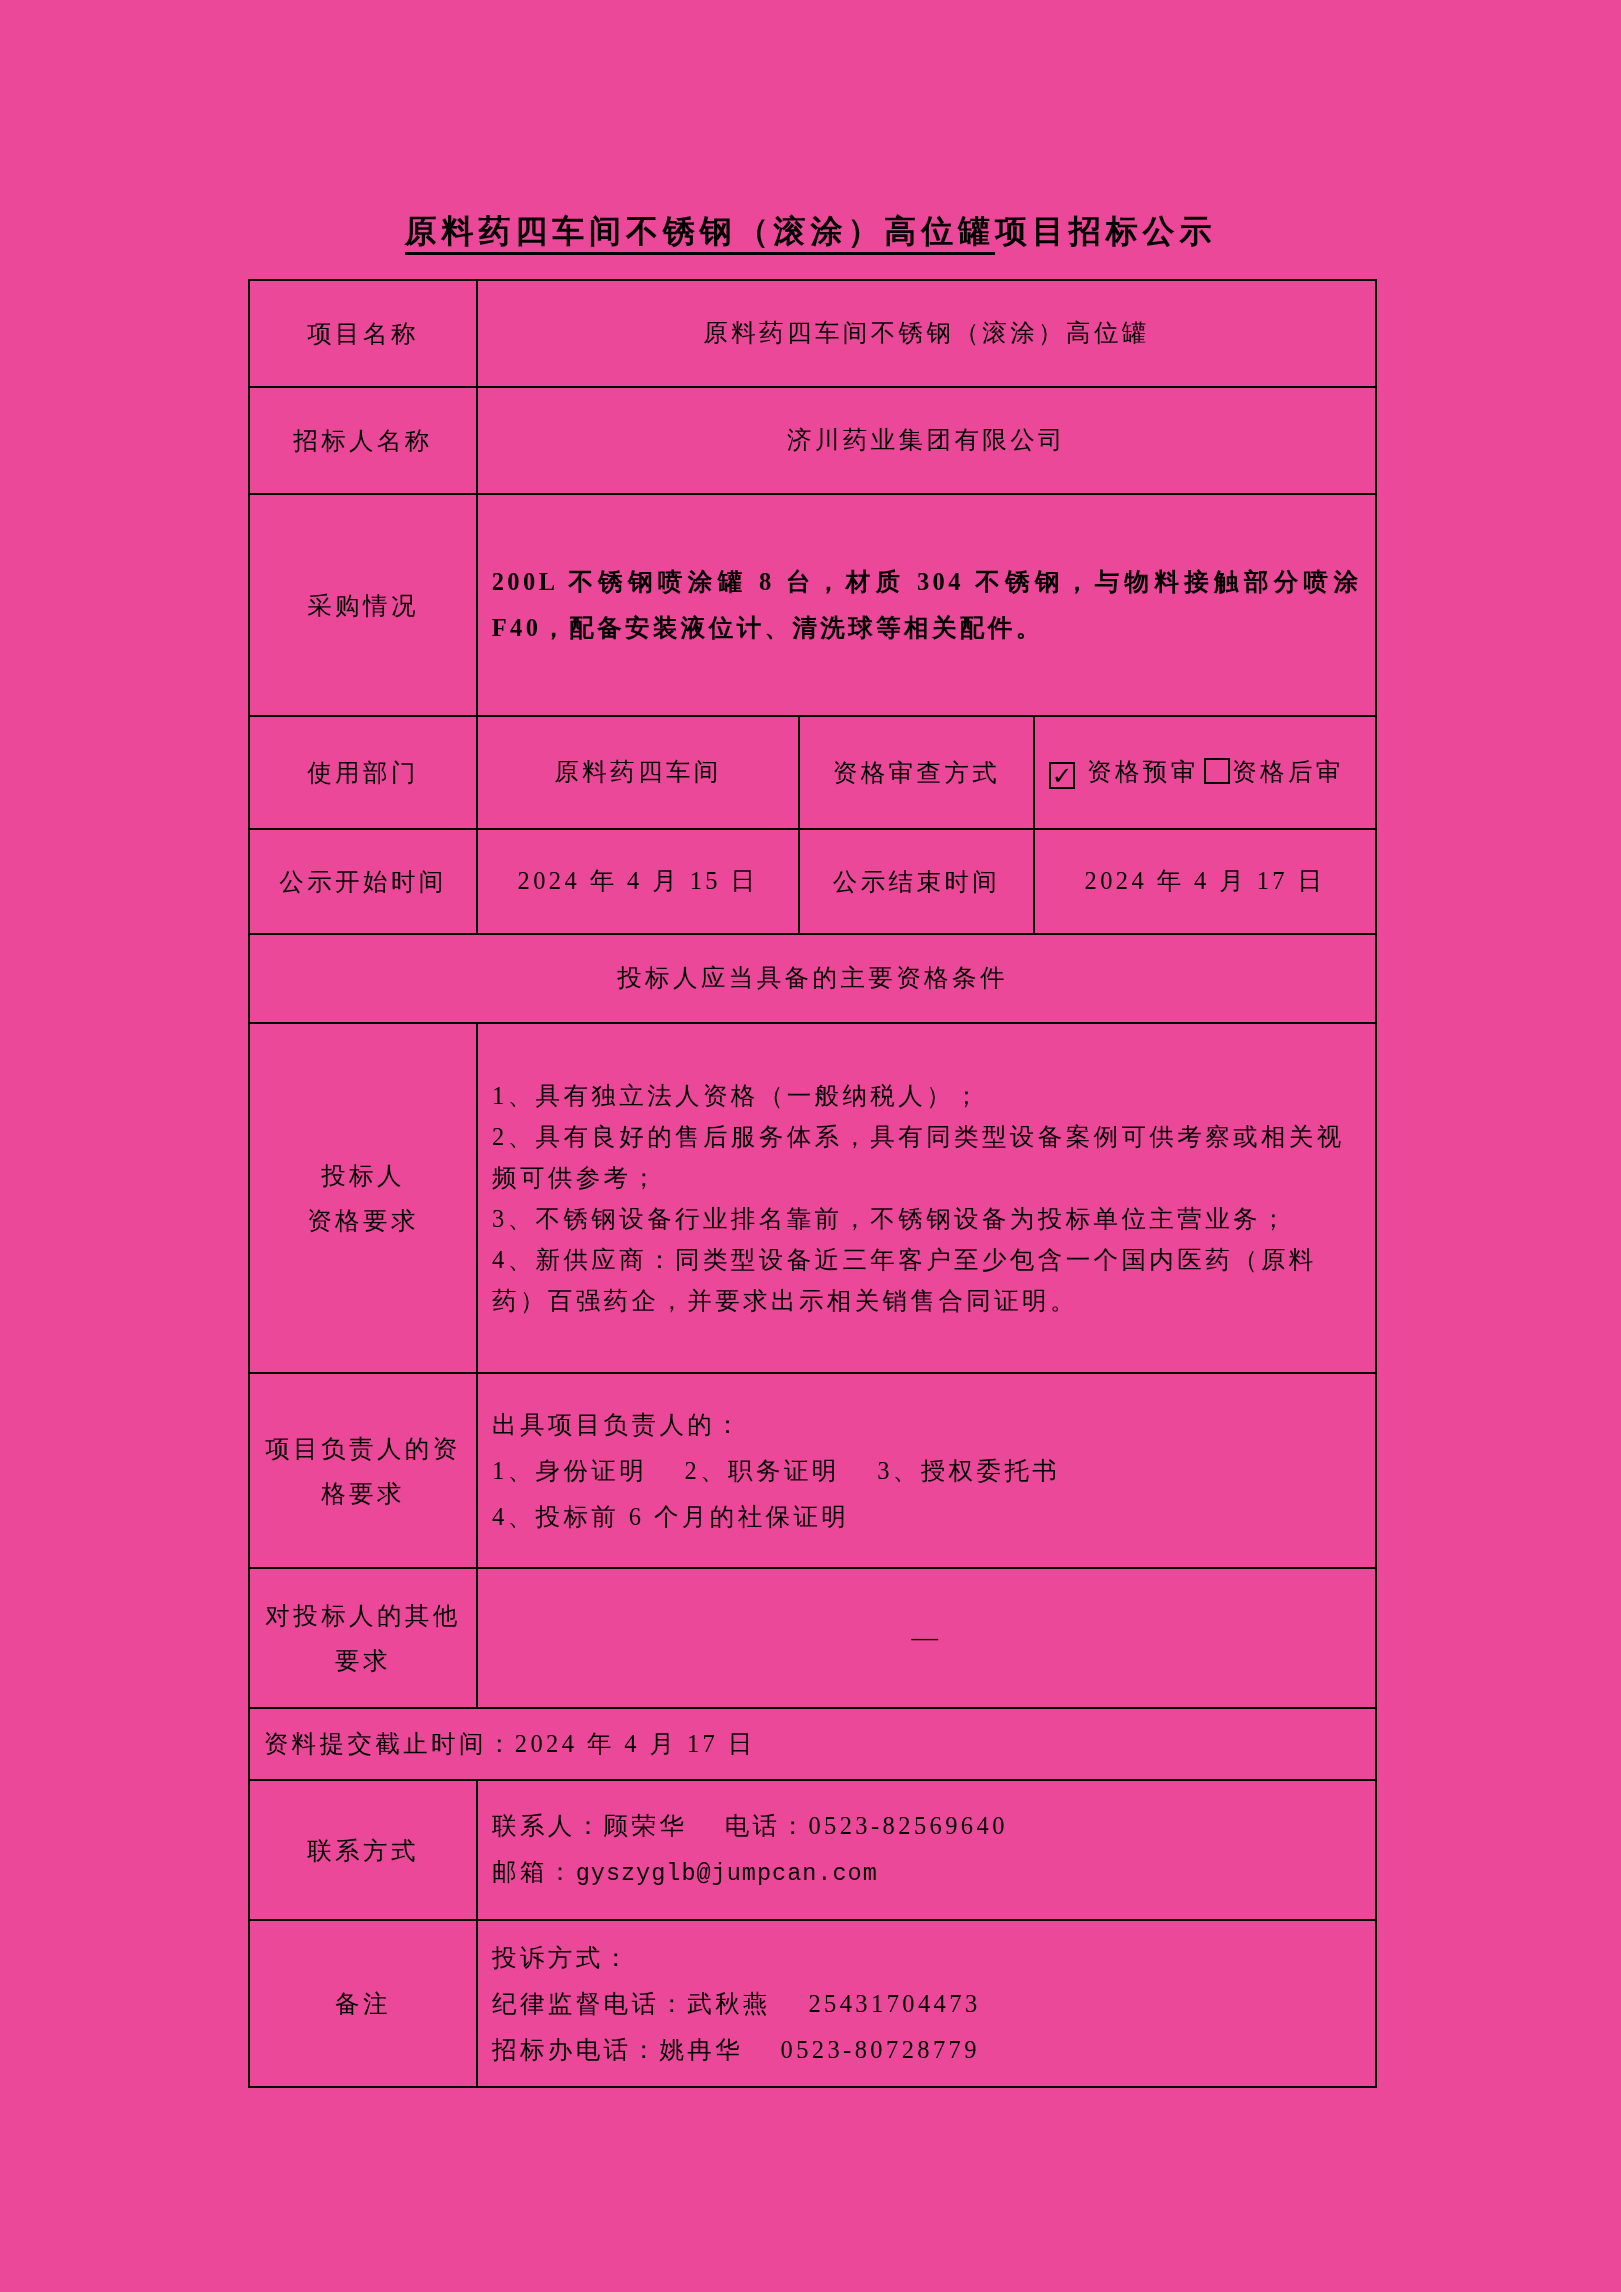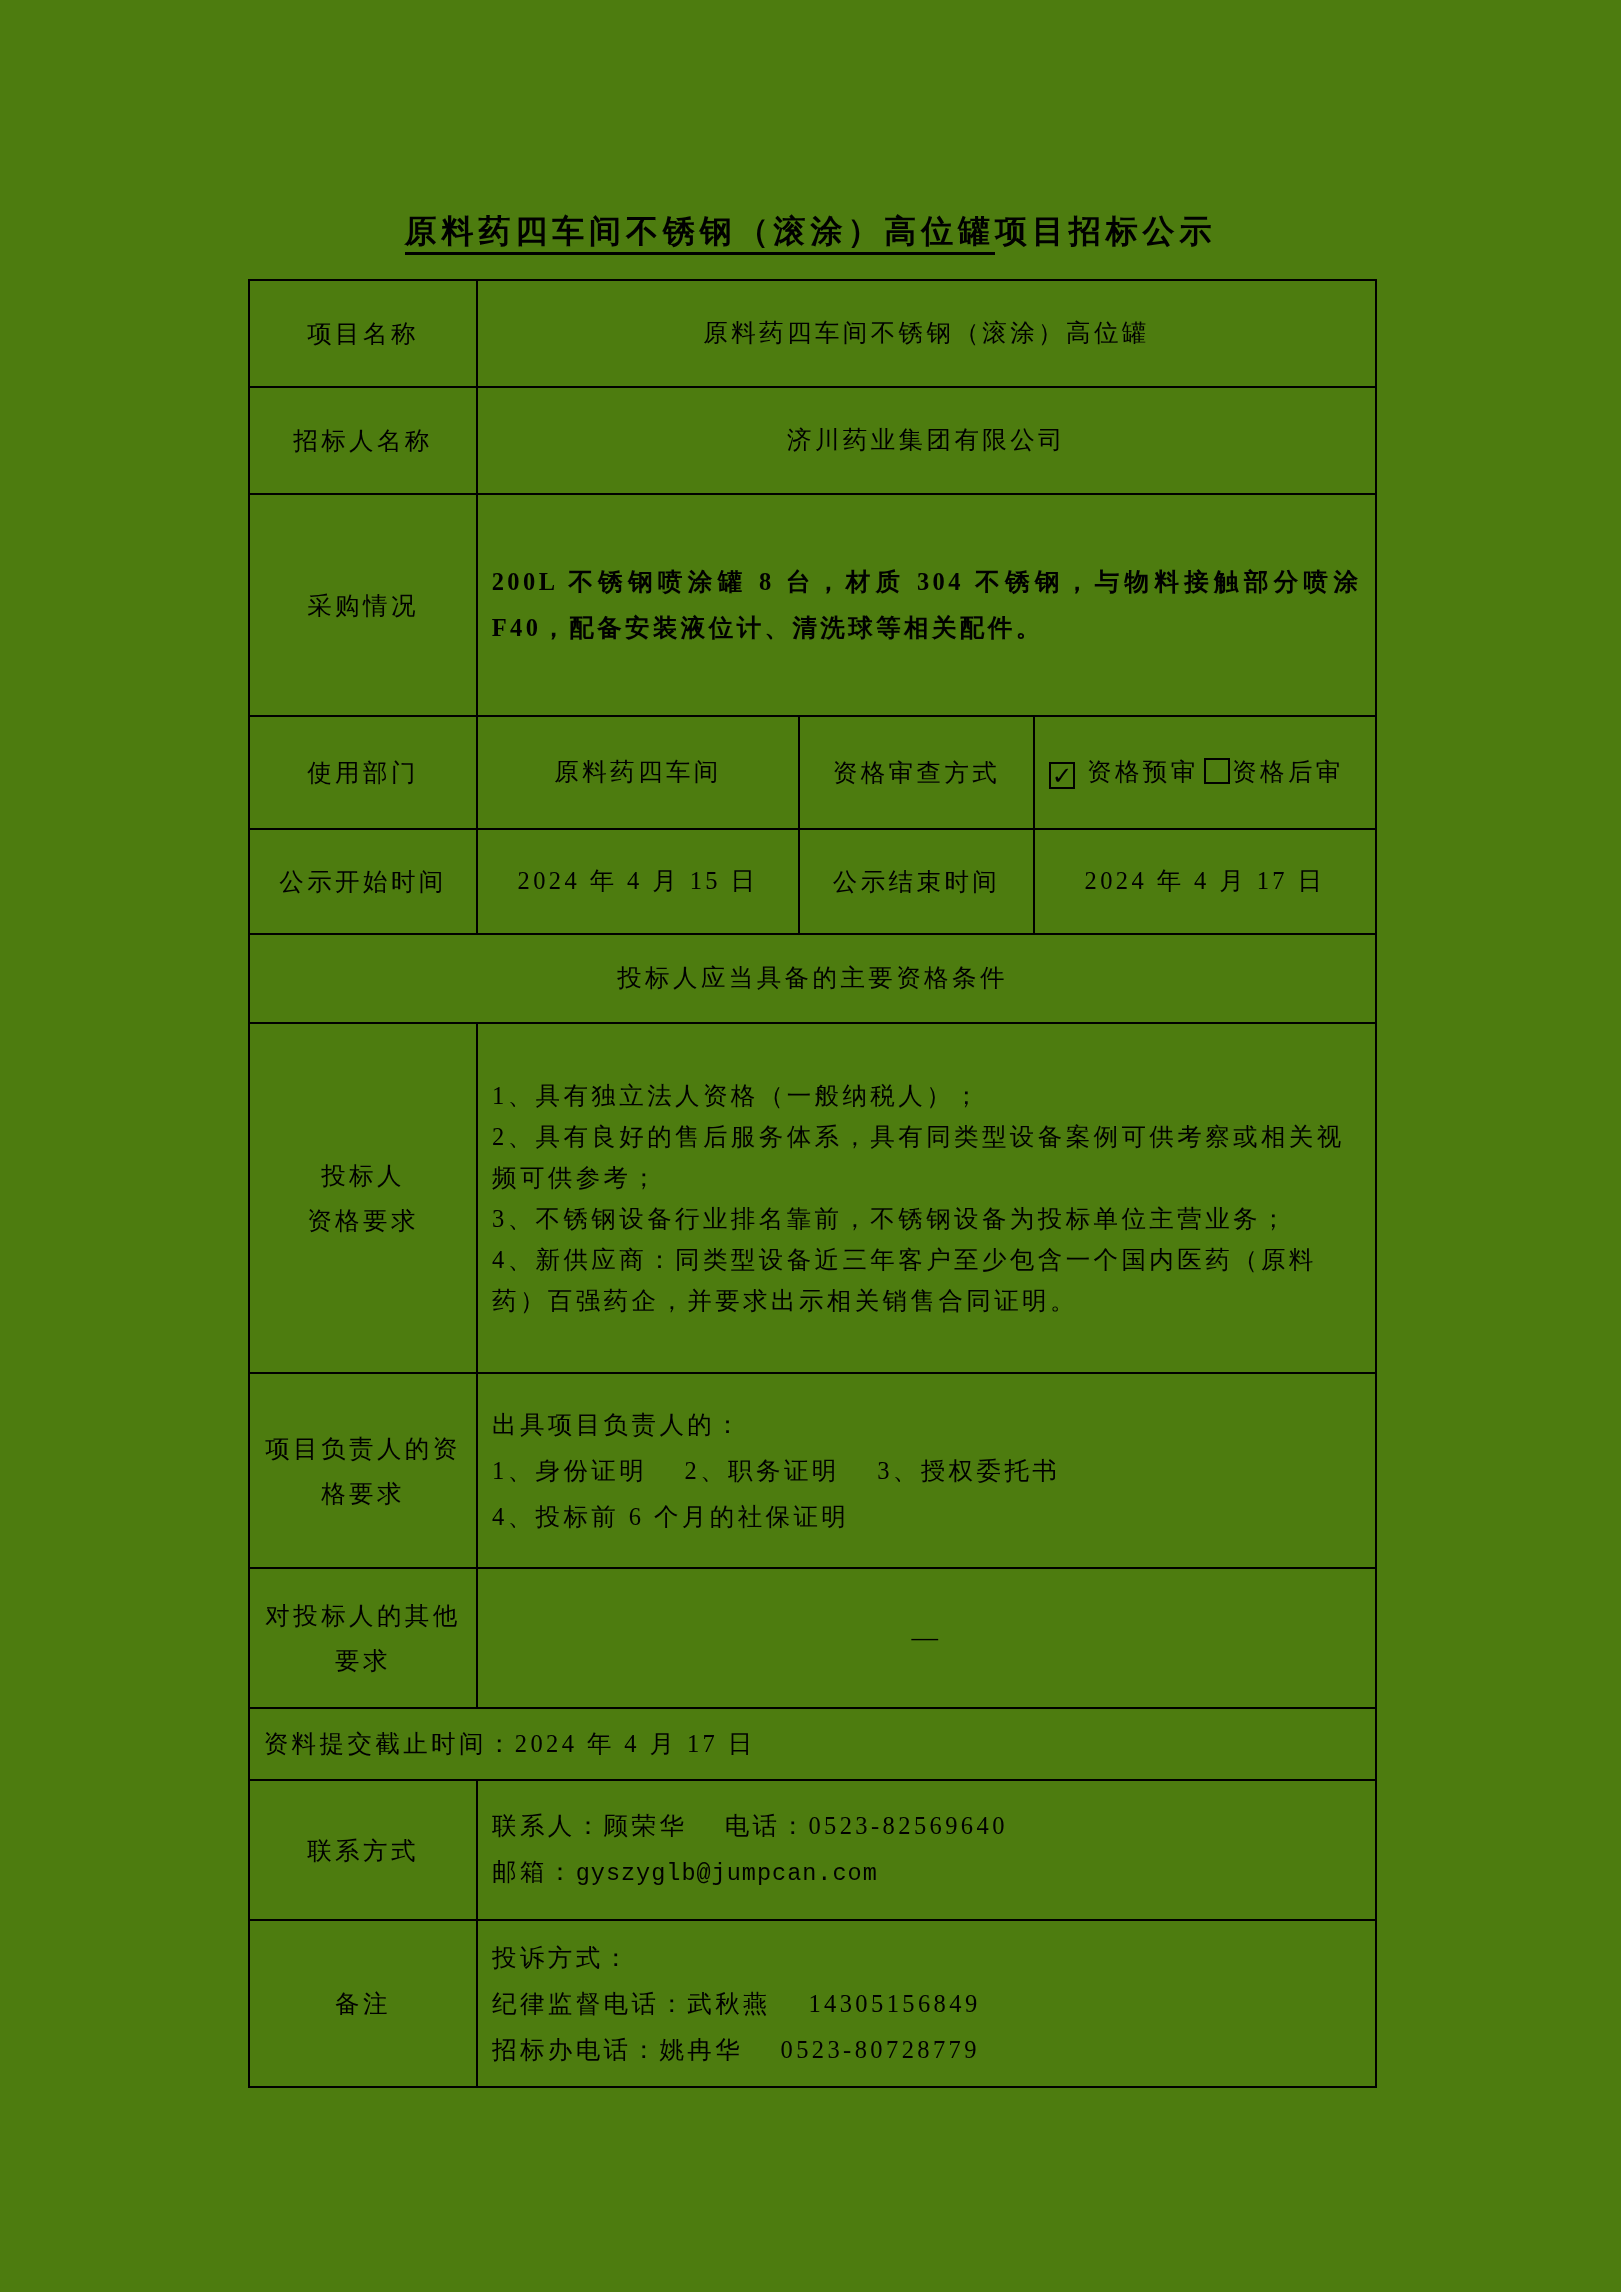--- a/index.html
+++ b/index.html
@@ -1,21 +1,21 @@
 <!DOCTYPE html>
 <html><head>
 <meta charset="utf-8">
 <style>
   html,body{margin:0;padding:0;background:#ffffff;}
   body{
     width:1621px;height:2293px;position:relative;
     font-family:"Liberation Serif","DejaVu Serif",serif;
     color:#000;
   }
-  .sheet{position:absolute;inset:0;background:#4d7c0f;}
+  .sheet{position:absolute;inset:0;background:#ec4899;}
 
   
   .doc-title{
     position:absolute;top:209px;left:0;width:1621px;
     text-align:center;font-size:32px;font-weight:bold;
     letter-spacing:4.9px;line-height:1.4;white-space:nowrap;
   }
   .doc-title .u{
     border-bottom:3.9px solid #000;padding-bottom:2.9px;
   }
@@ -145,21 +145,21 @@
       <td class="items-cell" colspan="3">
         <div class="line47">联系人：顾荣华　 电话：0523-82569640</div>
         <div class="line47"><span>邮箱：</span><span class="mono">gyszyglb@jumpcan.com</span></div>
       </td>
     </tr>
 
     <tr style="height:167px">
       <td class="lab">备注</td>
       <td class="items-cell" colspan="3">
         <div class="line47">投诉方式：</div>
-        <div class="line47">纪律监督电话：武秋燕　 14305156849</div>
+        <div class="line47">纪律监督电话：武秋燕　 25431704473</div>
         <div class="line47">招标办电话：姚冉华　 0523-80728779</div>
       </td>
     </tr>
 
   </tbody>
     </table>
 </div>
 
 
 </body></html>

